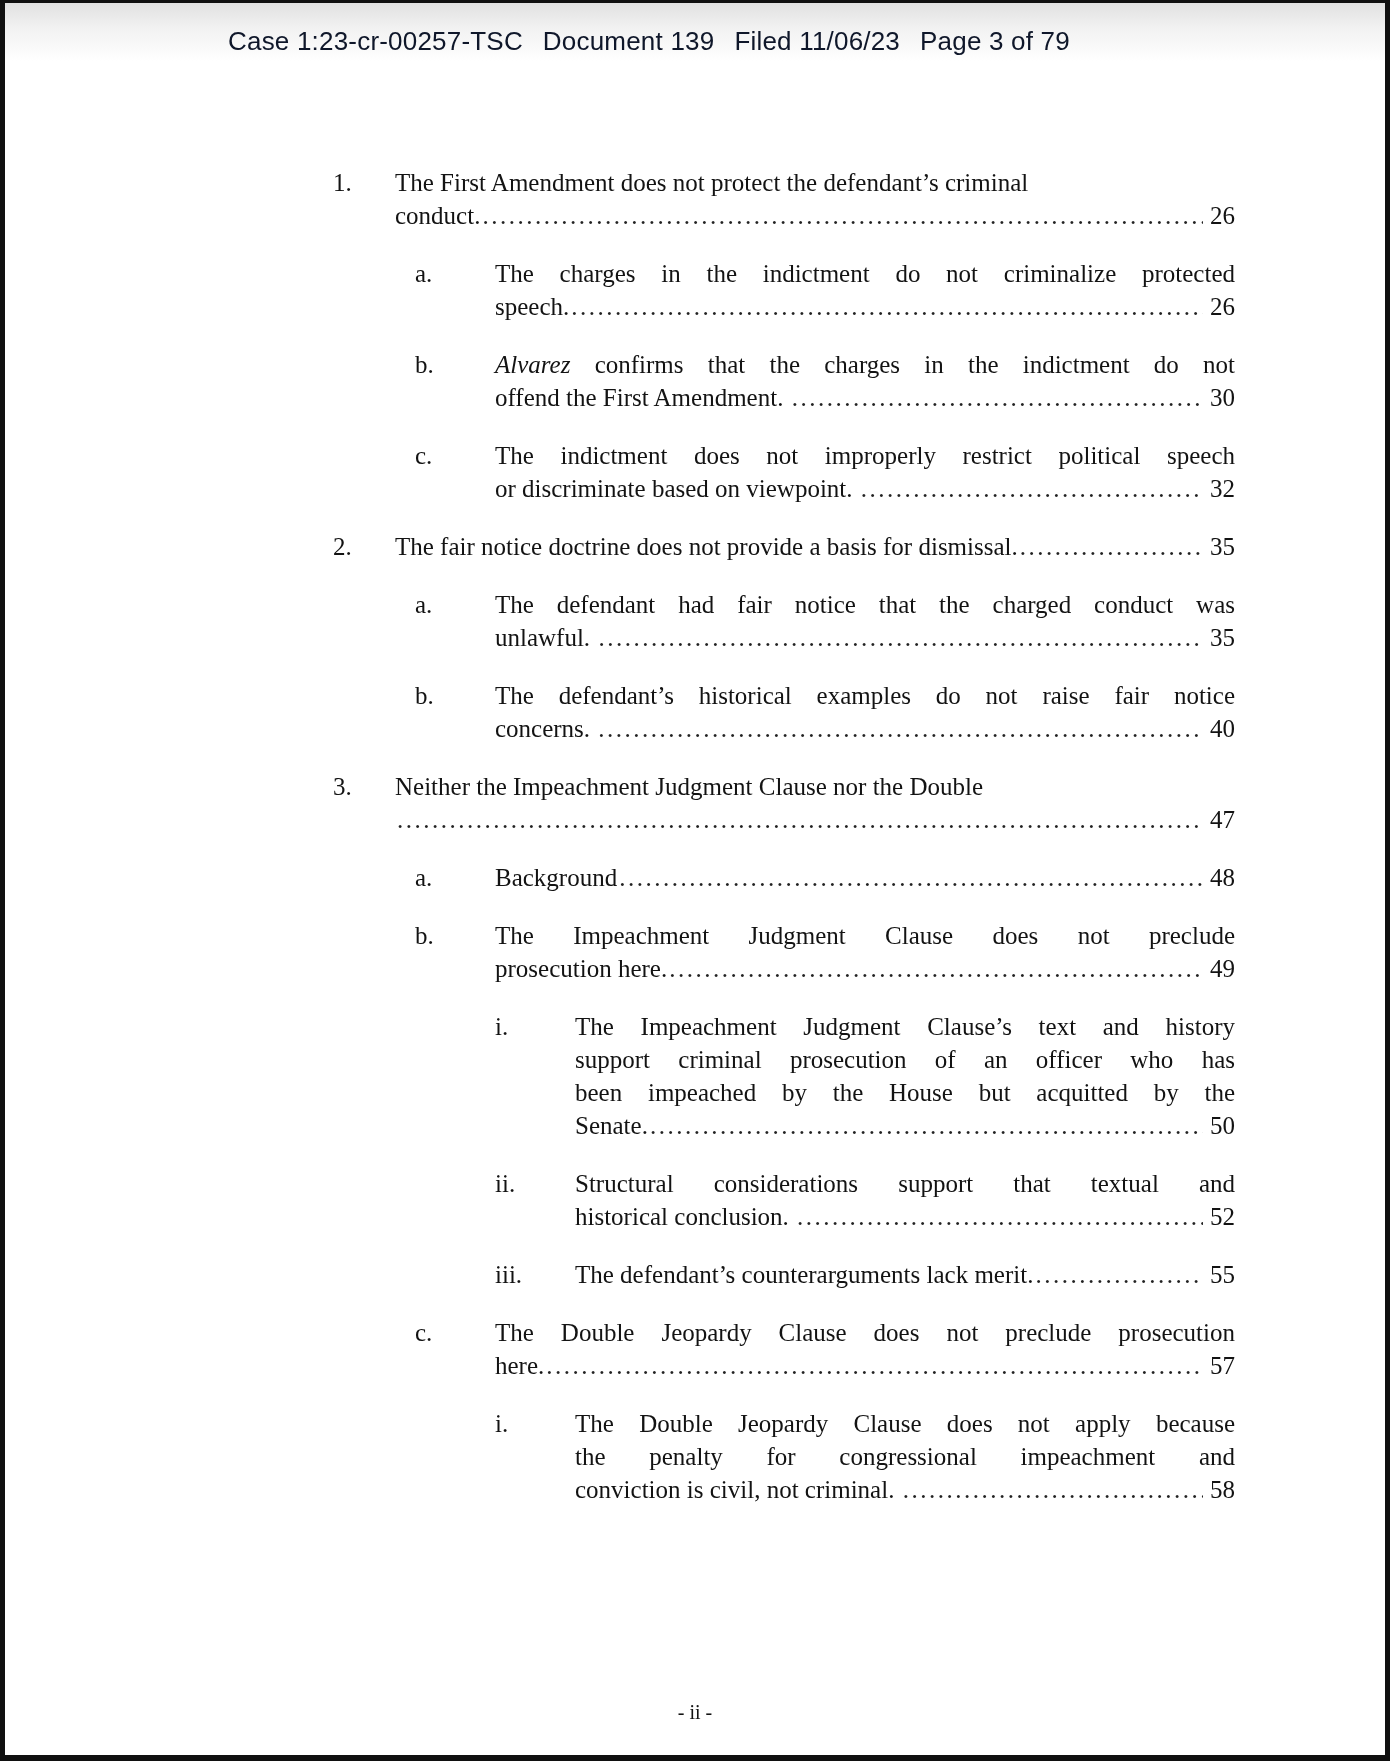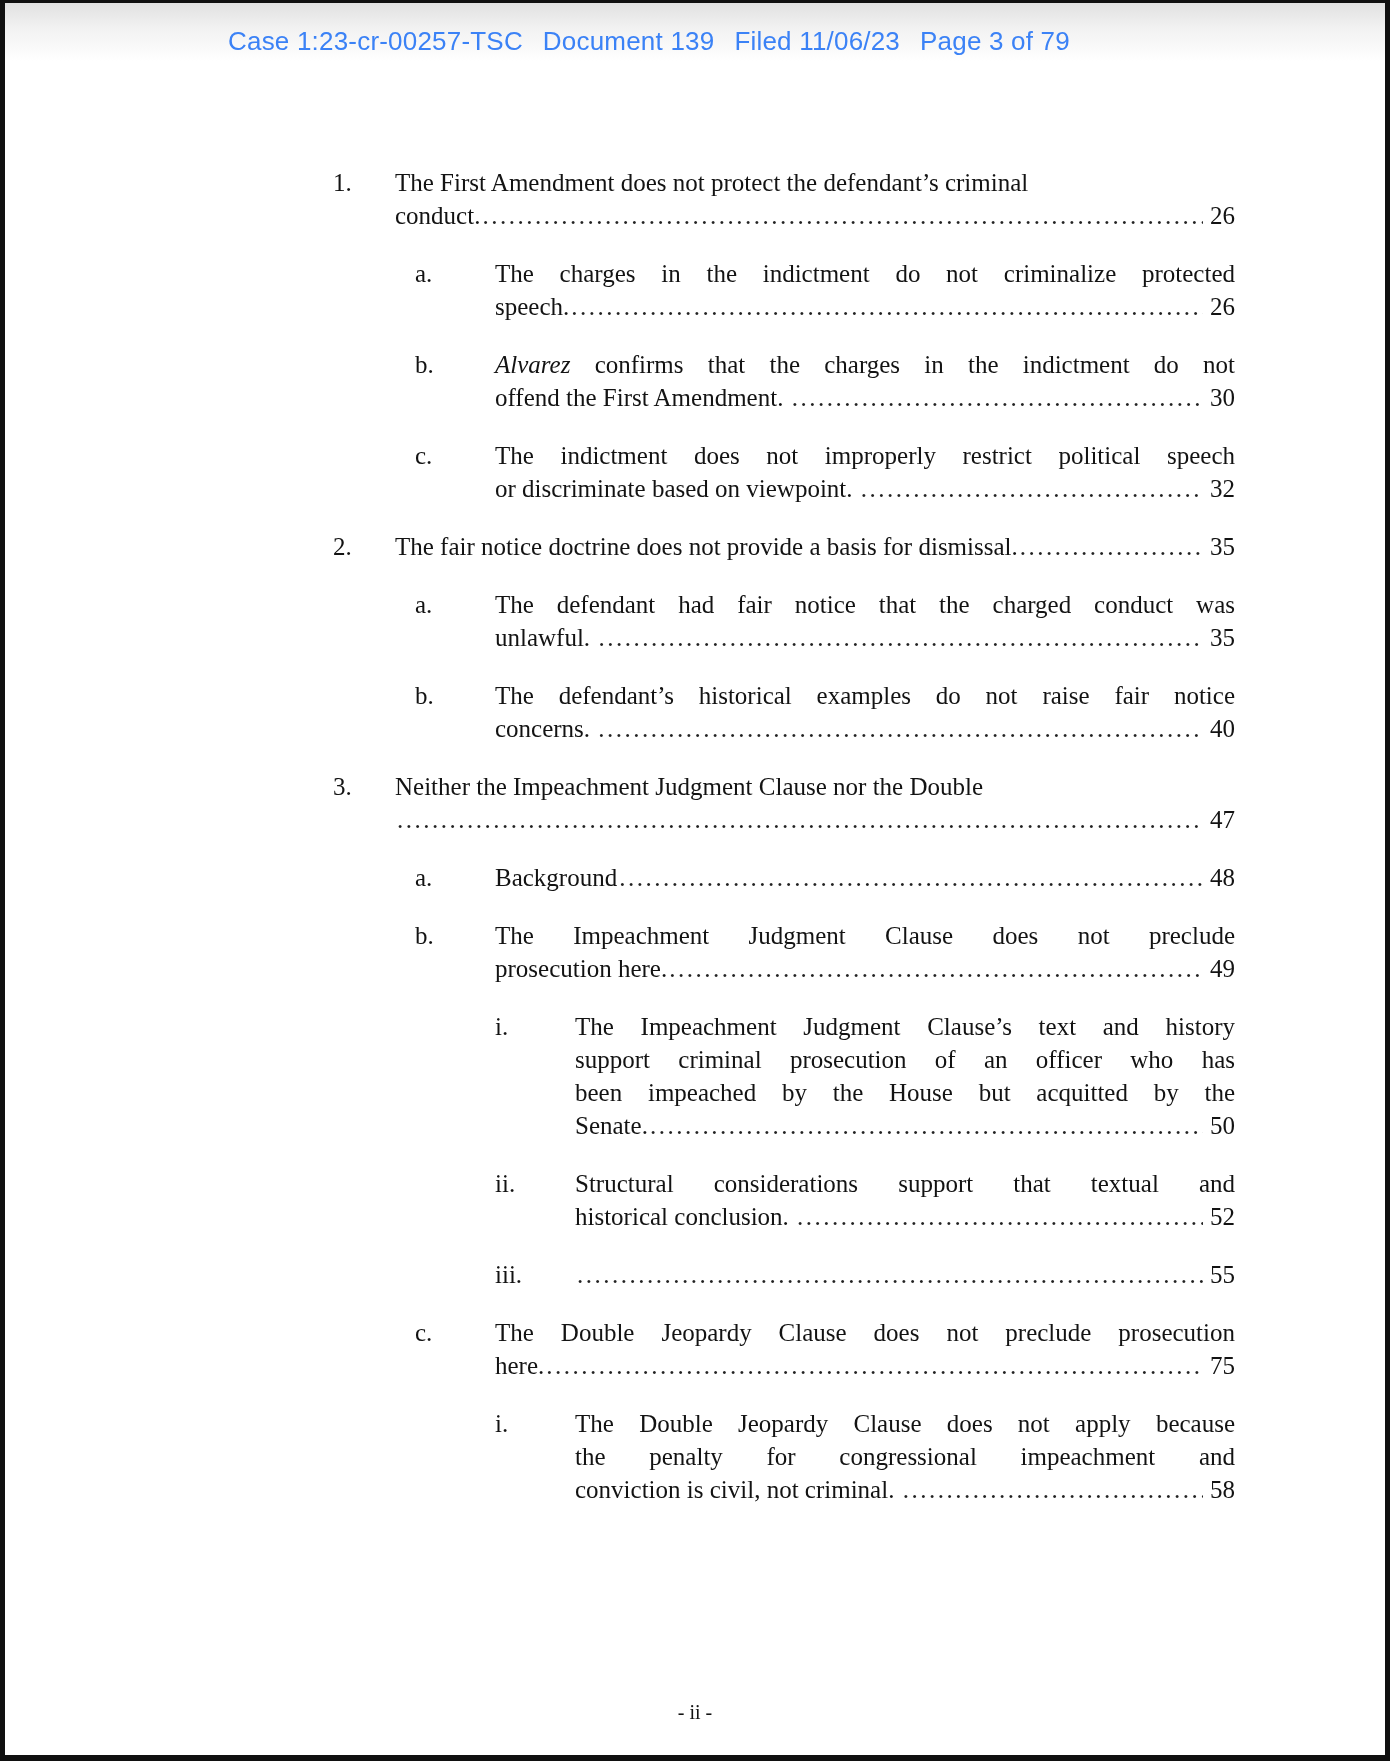--- a/index.html
+++ b/index.html
@@ -33,21 +33,21 @@
   .line.last .pg{flex:0 0 auto;padding-left:7px;}
   .footer{position:absolute;top:1698px;left:0;right:0;text-align:center;
         font-size:20px;z-index:1;}
   i{font-style:italic;margin-top:45px;}
 </style>
 </head>
 <body>
 
 <div class="page">
   <div class="topfade"></div>
-  <div class="stamp" id="stamp" style="color: #3b82f6;"><span class="seg">Case 1:23-cr-00257-TSC</span><span class="seg">Document 139</span><span class="seg">Filed 11/06/23</span><span class="seg">Page 3 of 79</span></div>
+  <div class="stamp" id="stamp" style="color: #0f172a;"><span class="seg">Case 1:23-cr-00257-TSC</span><span class="seg">Document 139</span><span class="seg">Filed 11/06/23</span><span class="seg">Page 3 of 79</span></div>
   <div class="toc" id="toc">
   <div class="entry l1">
     <span class="label">1.</span>
     <div class="body">
       <div class="line full">The First Amendment does not protect the defendant’s criminal</div>
           <div class="line last">
         <span class="txt">conduct.</span>
         <span class="dots"></span>
         <span class="pg">26</span>
       </div>
@@ -182,34 +182,35 @@
         <span class="dots"></span>
         <span class="pg">52</span>
       </div>
     </div>
   </div>
 
   <div class="entry l3">
     <span class="label">iii.</span>
     <div class="body">
       <div class="line last">
+        <span class="txt">The defendant’s counterarguments lack merit.</span>
         <span class="dots"></span>
         <span class="pg">55</span>
       </div>
     </div>
   </div>
 
   <div class="entry l2">
     <span class="label">c.</span>
     <div class="body">
       <div class="line full just">The Double Jeopardy Clause does not preclude prosecution</div>
           <div class="line last">
         <span class="txt">here.</span>
         <span class="dots"></span>
-        <span class="pg">75</span>
+        <span class="pg">57</span>
       </div>
     </div>
   </div>
 
   <div class="entry l3">
     <span class="label">i.</span>
     <div class="body">
       <div class="line full just">The Double Jeopardy Clause does not apply because</div>
           <div class="line full just">the penalty for congressional impeachment and</div>
           <div class="line last">

